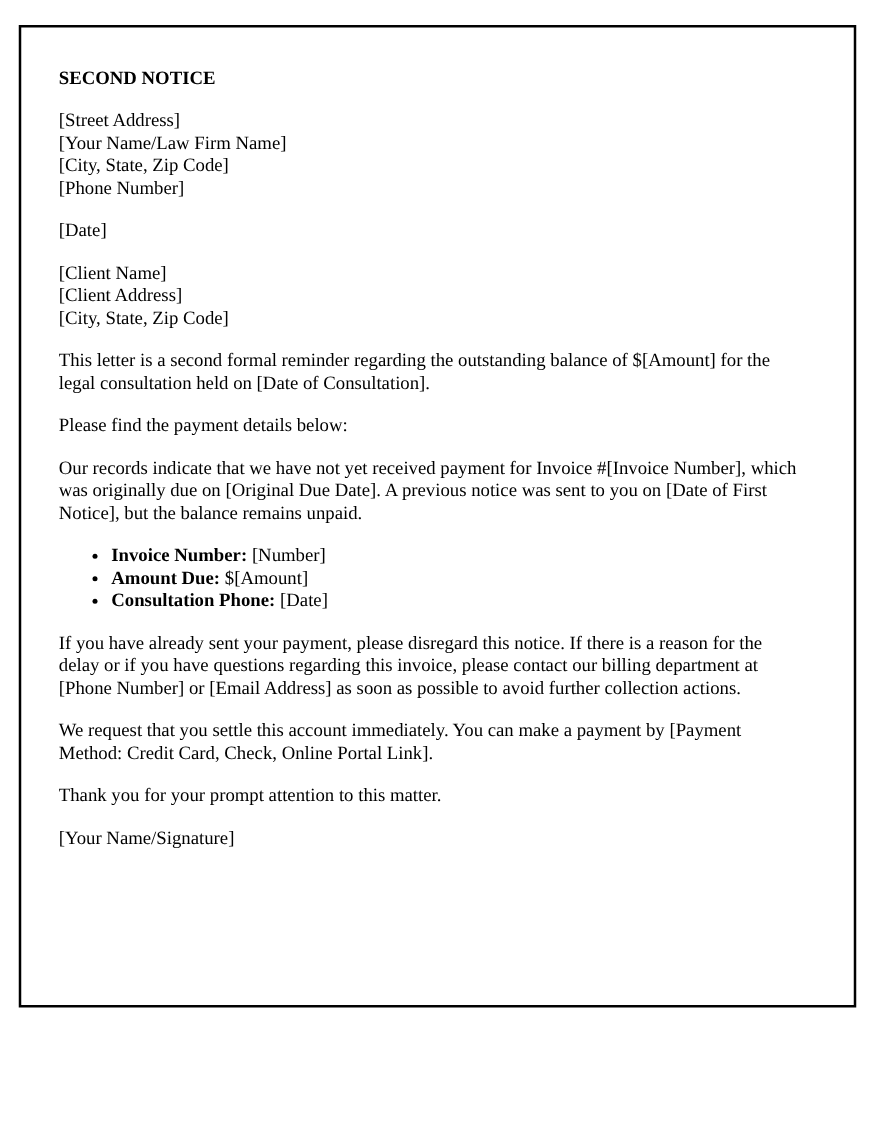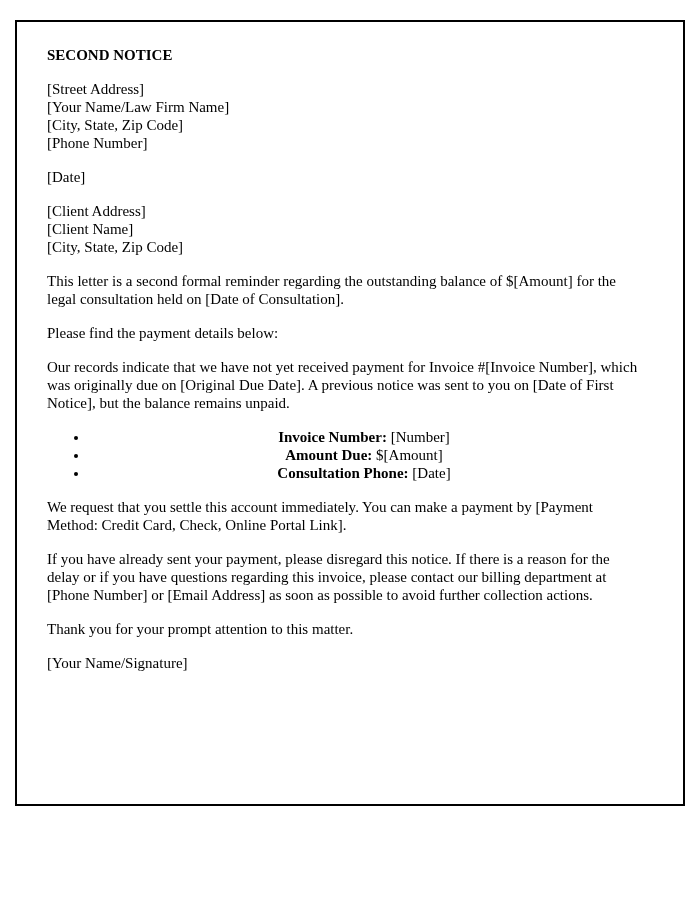--- a/index.html
+++ b/index.html
@@ -17,35 +17,34 @@
       color: #000000;
     }
     .doc-frame {
       position: absolute;
       left: 15px;
       top: 20px;
       width: 670px;
       height: 786px;
       border: 2px solid #000000;
       background: #ffffff;
-      padding: 24px 44px 0 30px;
+      padding: 32px 44px 0 30px;
       overflow: hidden;
     }
     .line { line-height: 18px; }
     p {
       margin: 0 0 16px 0;
       line-height: 18px;
     }
     .block { margin: 0 0 16px 0; }
     .bold { font-weight: bold; }
     ul.details {
       margin: 0 0 16px 0;
       padding: 0 0 0 42px;
       list-style-type: disc;
-      text-align: center;
     }
     ul.details li { line-height: 18px; }
     ul.details li strong { font-weight: bold; }
   </style>
 </head>
 <body>
 
 <div class="doc-frame">
 
   <p class="bold">SECOND NOTICE</p>
@@ -53,41 +52,41 @@
   <div class="block">
     <div class="line">[Street Address]</div>
     <div class="line">[Your Name/Law Firm Name]</div>
     <div class="line">[City, State, Zip Code]</div>
     <div class="line">[Phone Number]</div>
   </div>
 
   <p>[Date]</p>
 
   <div class="block">
+    <div class="line">[Client Name]</div>
     <div class="line">[Client Address]</div>
-    <div class="line">[Client Name]</div>
     <div class="line">[City, State, Zip Code]</div>
   </div>
 
 
 
   <p>This letter is a second formal reminder regarding the outstanding balance of $[Amount] for the legal consultation held on [Date of Consultation].</p>
 
   <p>Please find the payment details below:</p>
 
   <p>Our records indicate that we have not yet received payment for Invoice #[Invoice Number], which was originally due on [Original Due Date]. A previous notice was sent to you on [Date of First Notice], but the balance remains unpaid.</p>
 
   <ul class="details">
     <li><strong>Invoice Number:</strong><span> [Number]</span></li>
     <li><strong>Amount Due:</strong><span> $[Amount]</span></li>
     <li><strong>Consultation Phone:</strong><span> [Date]</span></li>
   </ul>
 
+  <p>If you have already sent your payment, please disregard this notice. If there is a reason for the delay or if you have questions regarding this invoice, please contact our billing department at [Phone Number] or [Email Address] as soon as possible to avoid further collection actions.</p>
+
   <p>We request that you settle this account immediately. You can make a payment by [Payment Method: Credit Card, Check, Online Portal Link].</p>
-
-  <p>If you have already sent your payment, please disregard this notice. If there is a reason for the delay or if you have questions regarding this invoice, please contact our billing department at [Phone Number] or [Email Address] as soon as possible to avoid further collection actions.</p>
 
   <p>Thank you for your prompt attention to this matter.</p>
 
 
   <p>[Your Name/Signature]</p>
 
 </div>
 
 </body></html>

